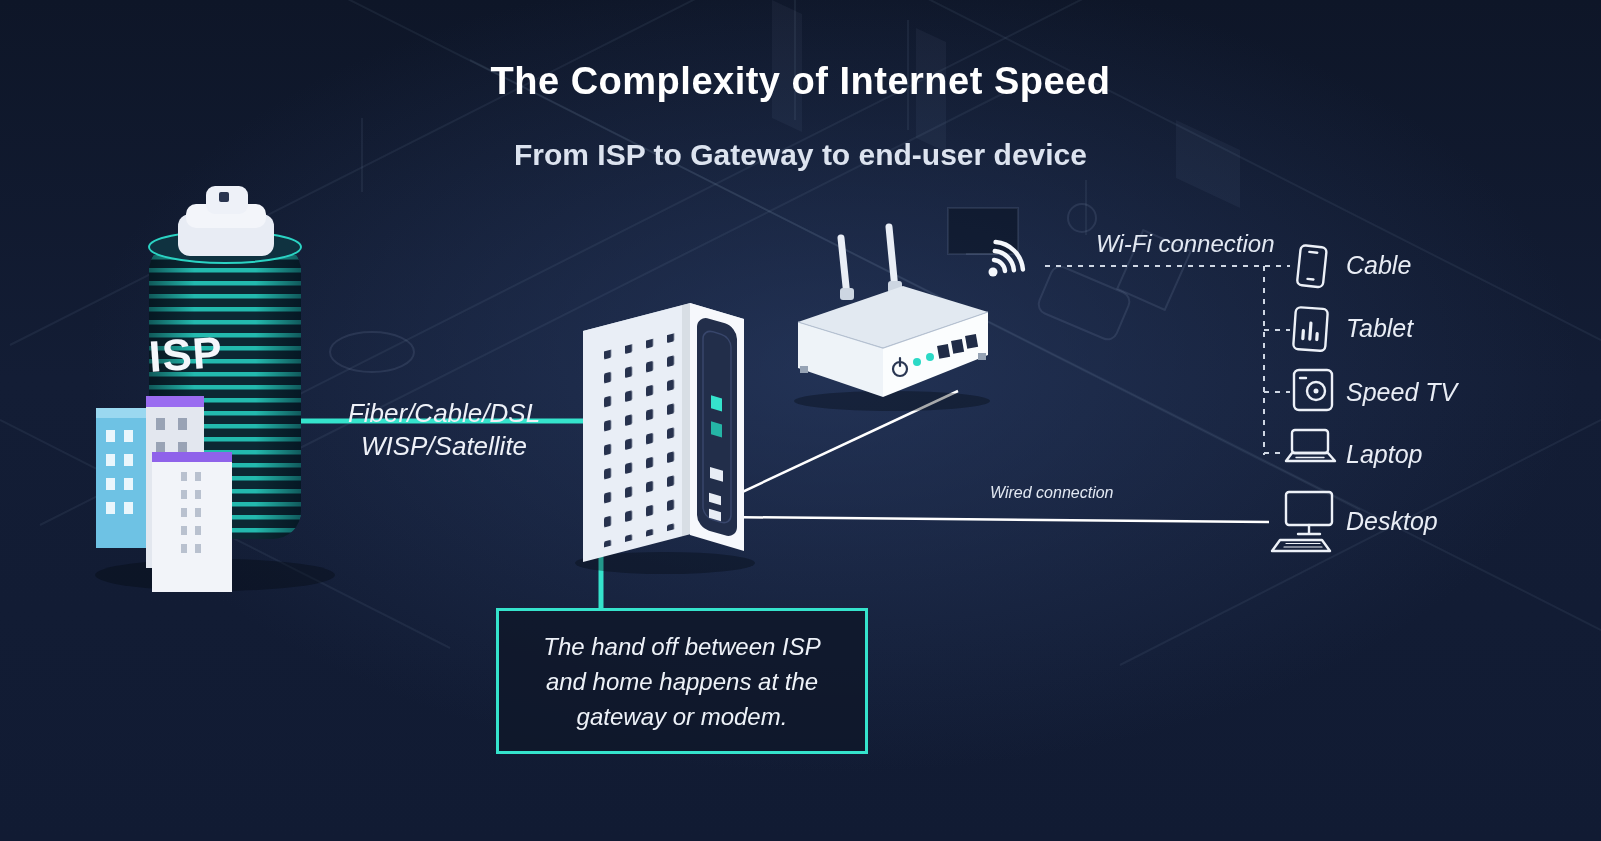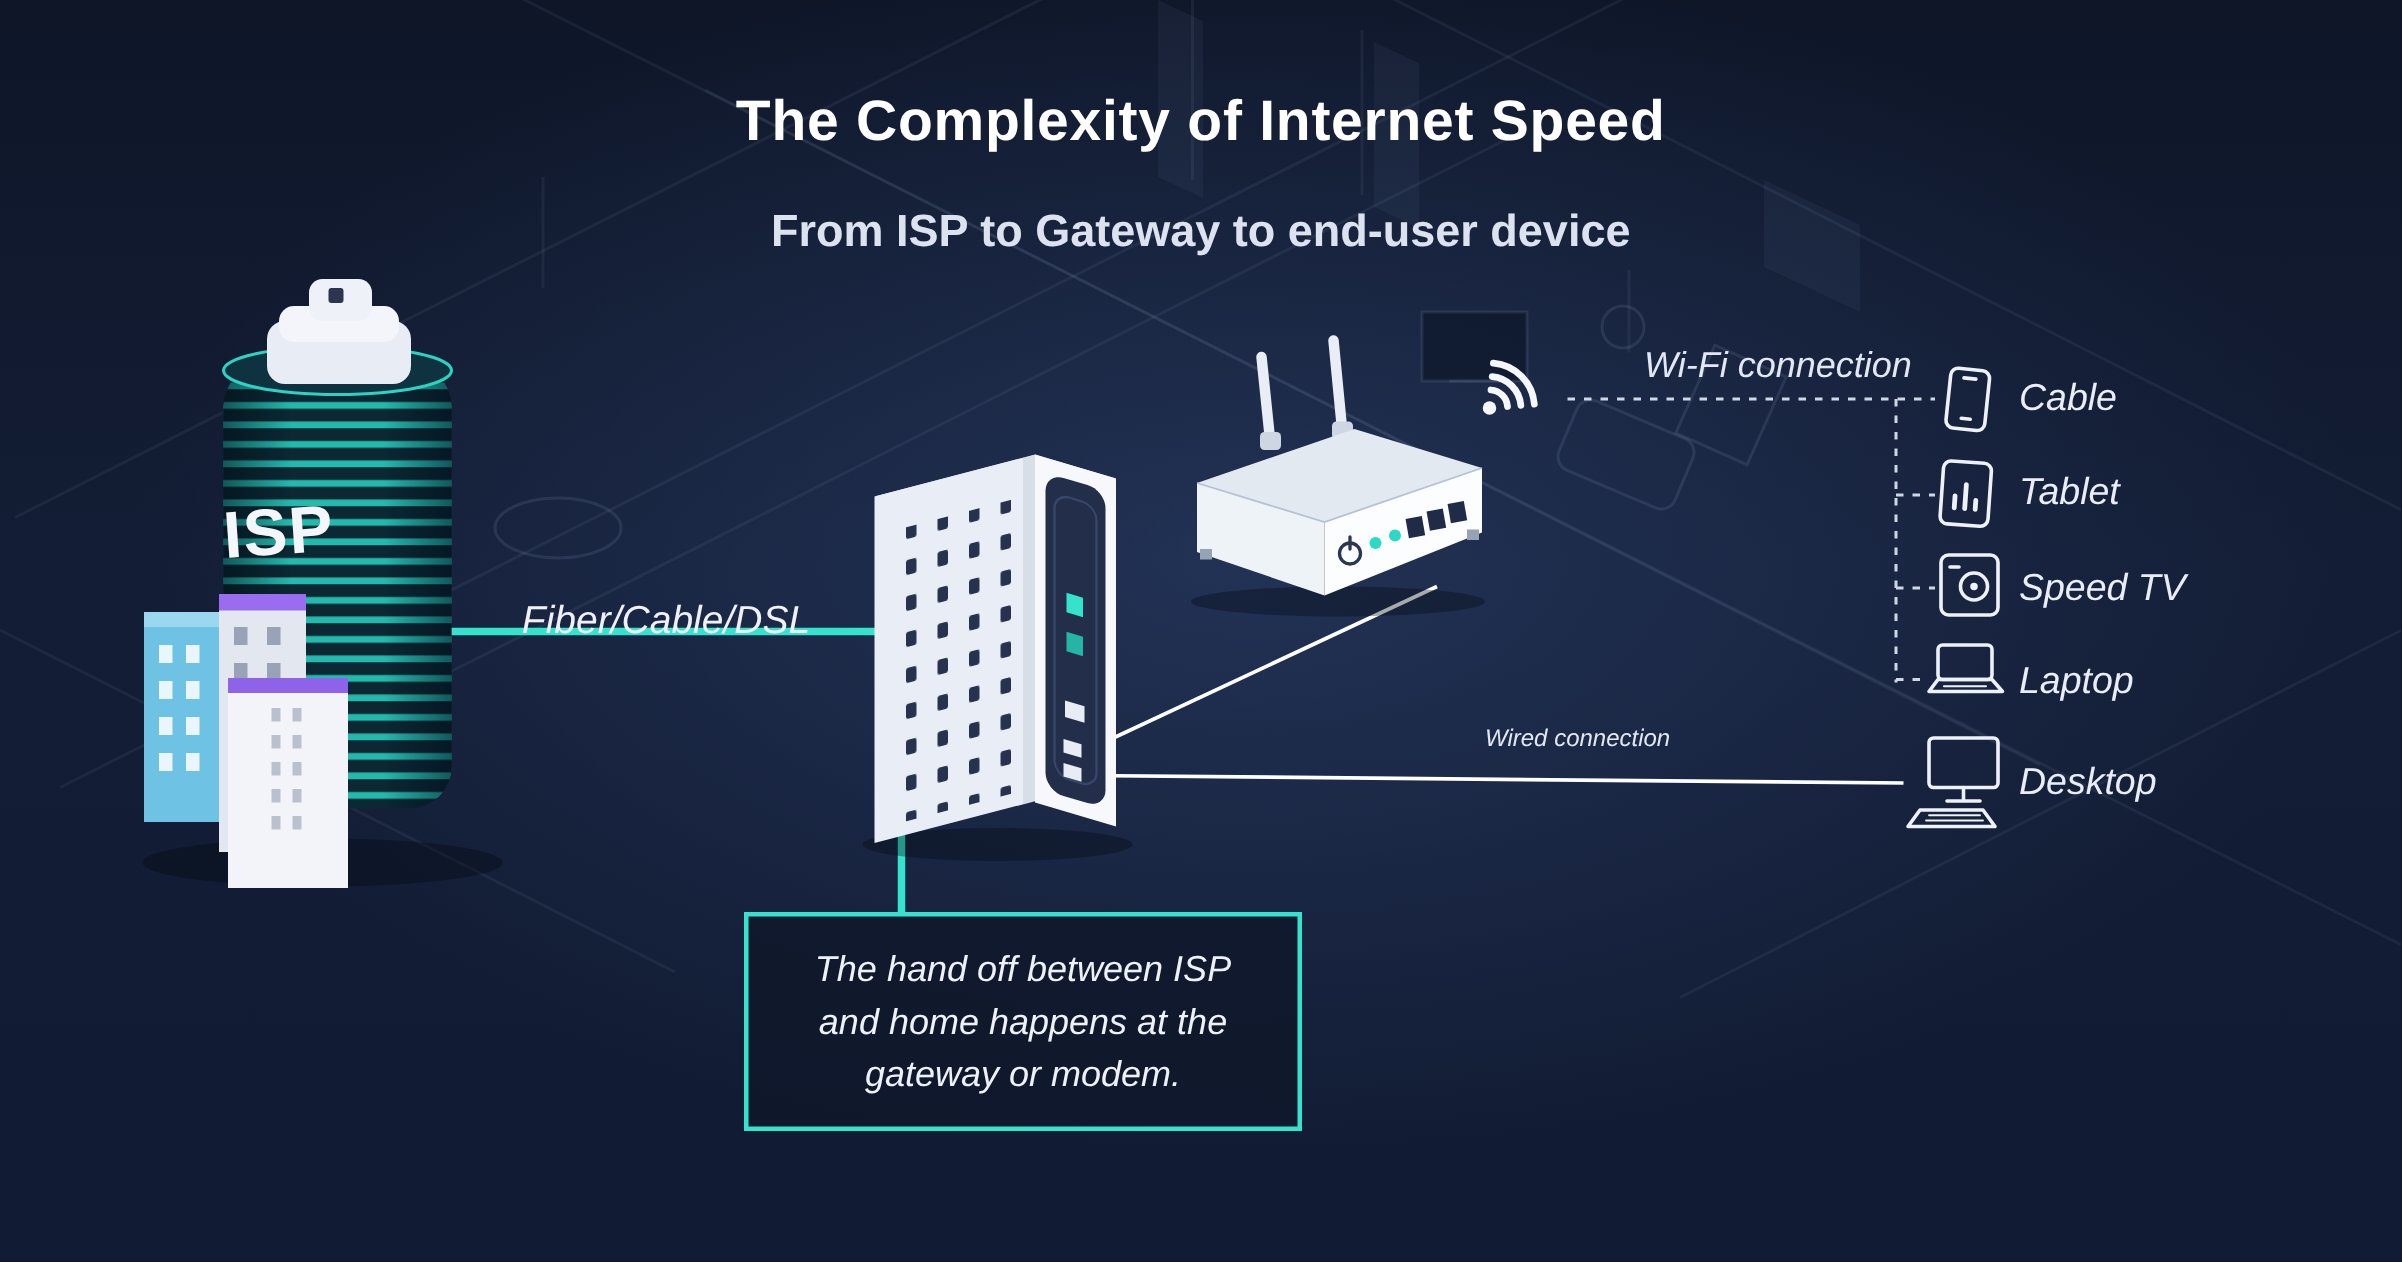--- a/index.html
+++ b/index.html
@@ -248,20 +248,21 @@
         <line x1="14" y1="51.5" x2="48" y2="51.5" stroke-width="1.2"></line>
         <line x1="12" y1="55" x2="50" y2="55" stroke-width="1.2"></line>
       </g>
     </g>
   </svg>
 
   <h1 class="title">The Complexity of Internet Speed</h1>
   <h2 class="subtitle">From ISP to Gateway to end-user device</h2>
 
   <span class="lbl link-label-top">Fiber/Cable/DSL</span>
+  <span class="lbl link-label-bottom">WISP/Satellite</span>
 
   <span class="lbl wifi-label">Wi-Fi connection</span>
   <span class="lbl wired-label">Wired connection</span>
 
   <div>
     <span class="device-label" style="top:251px">Cable</span>
     <span class="device-label" style="top:314px">Tablet</span>
     <span class="device-label" style="top:378px">Speed TV</span>
     <span class="device-label" style="top:440px">Laptop</span>
     <span class="device-label" style="top:507px">Desktop</span>

